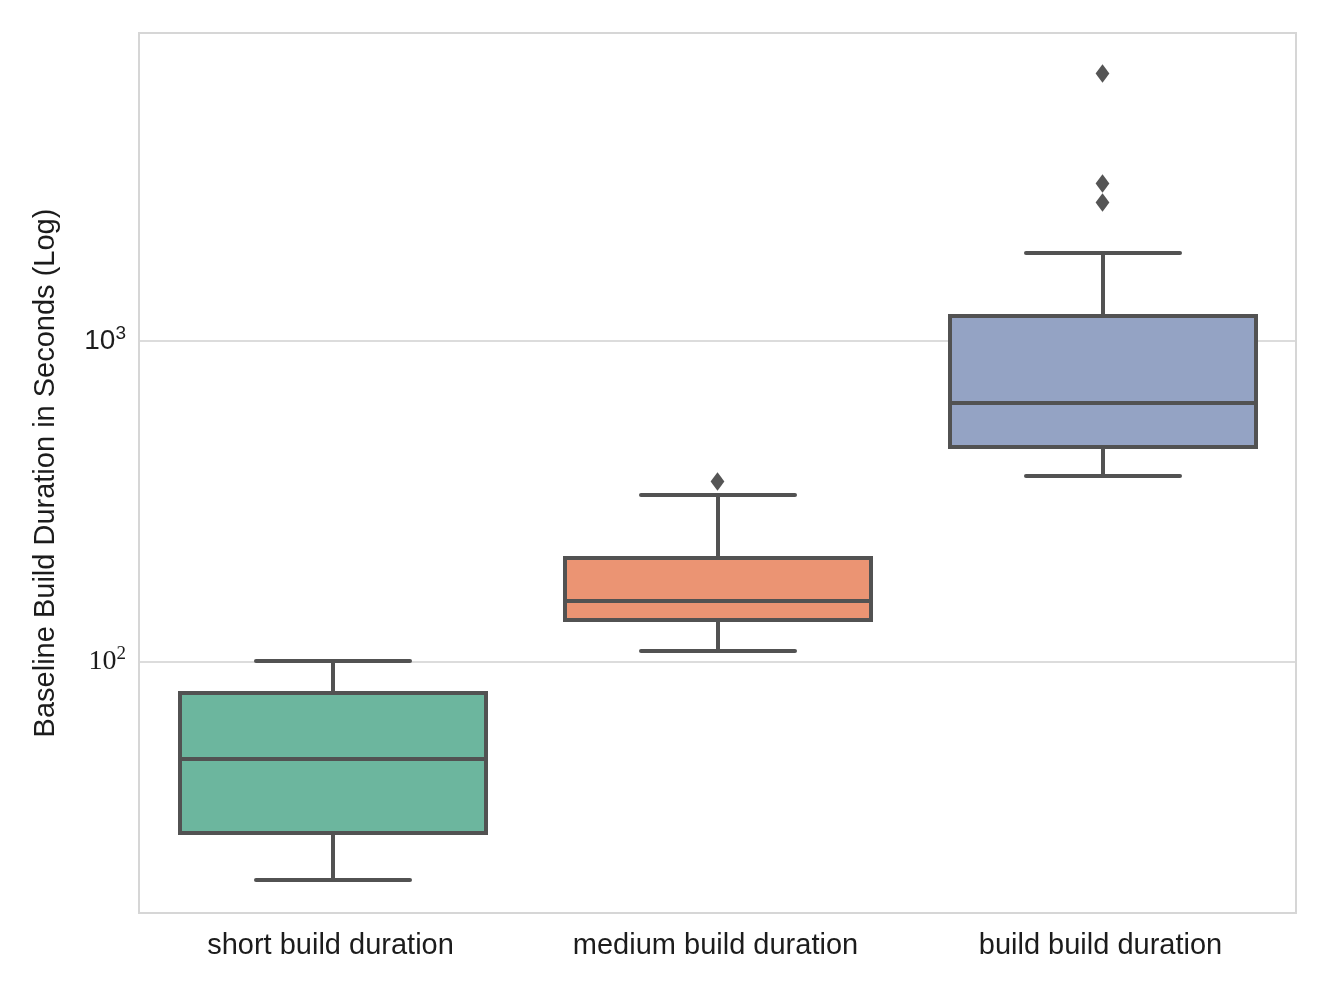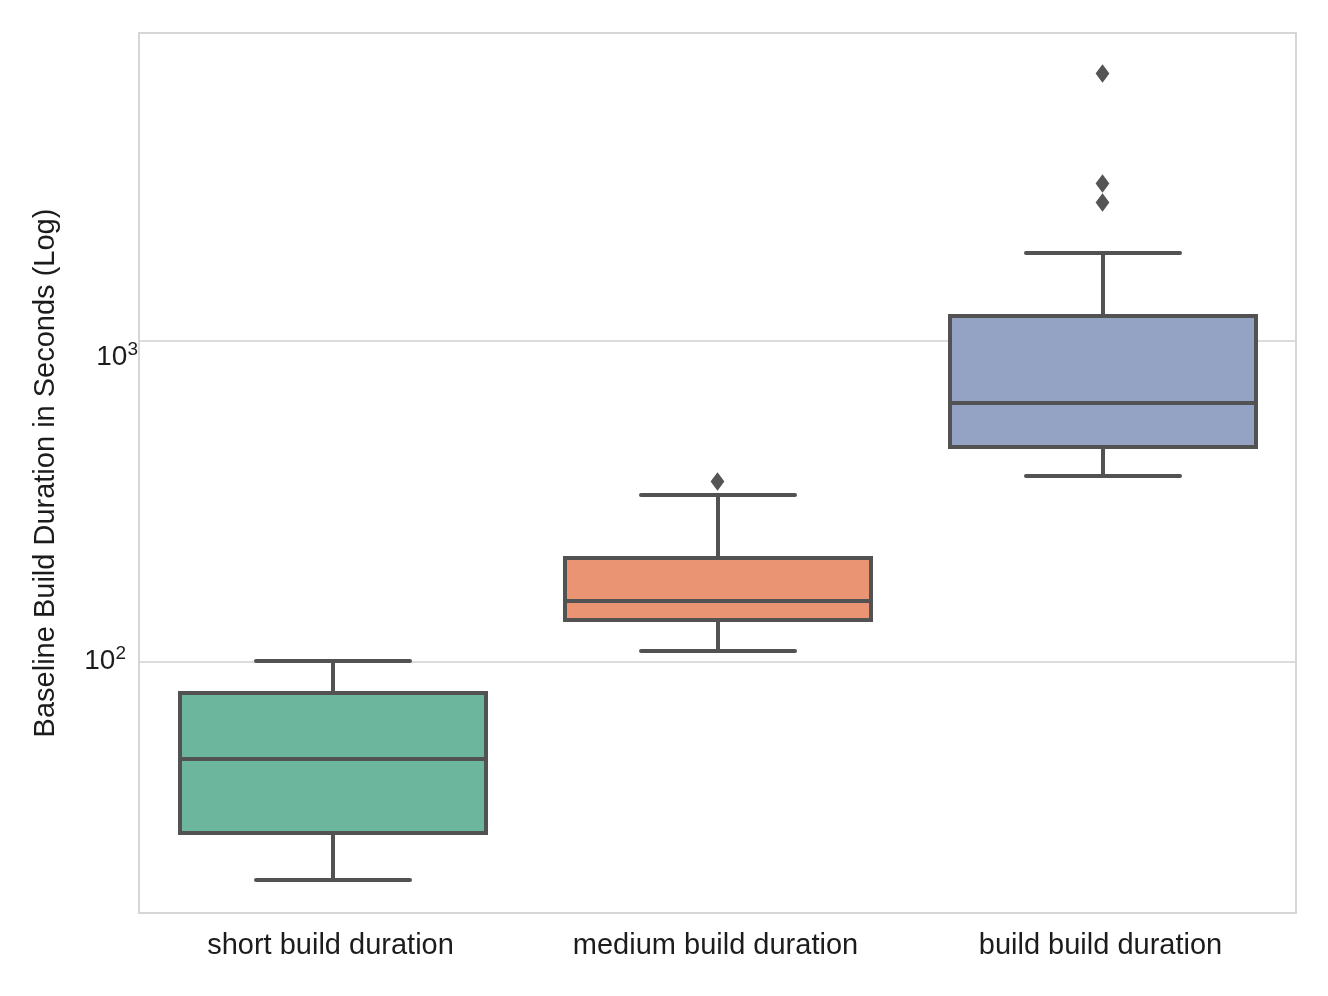--- a/index.html
+++ b/index.html
@@ -102,18 +102,18 @@
       <div class="outlier-diamond" style="left: 571px; top: 441.004px; background: rgb(85, 85, 85);"></div>
       <div class="whisker-line" style="left: 960.5px; top: 218.995px; height: 222.894px; background: rgb(82, 82, 82);"></div>
       <div class="whisker-cap" style="left: 883.5px; width: 158px; top: 216.995px; background: rgb(82, 82, 82);"></div>
       <div class="whisker-cap" style="left: 883.5px; width: 158px; top: 439.889px; background: rgb(82, 82, 82);"></div>
       <div class="box-rect" style="left: 807.5px; width: 310px; top: 280.426px; height: 134.829px; background: rgb(148, 163, 196); border-color: rgb(82, 82, 82);"></div>
       <div class="median-line" style="left: 807.5px; width: 310px; top: 367.216px; background: rgb(82, 82, 82);"></div>
       <div class="outlier-diamond" style="left: 956px; top: 162.032px; background: rgb(85, 85, 85);"></div>
       <div class="outlier-diamond" style="left: 956px; top: 142.773px; background: rgb(85, 85, 85);"></div>
       <div class="outlier-diamond" style="left: 956px; top: 33.2646px; background: rgb(85, 85, 85);"></div>
     </div>
-<div class="ytick" style="top: 338px; padding-left: 12px;"><span>10</span><sup>3</sup></div>
-    <div class="ytick" style="top: 642px;"><span>10</span><sup>2</sup></div>
+<div class="ytick" style="top: 322px;"><span>10</span><sup>3</sup></div>
+    <div class="ytick" style="top: 642px; font-family: Liberation Serif, serif;"><span>10</span><sup>2</sup></div>
     <div class="xtick" style="left: 130.5px;">short build duration</div>
     <div class="xtick" style="left: 515.5px;">medium build duration</div>
     <div class="xtick" style="left: 900.5px;">build build duration</div>
   </div>
 
 </body></html>

